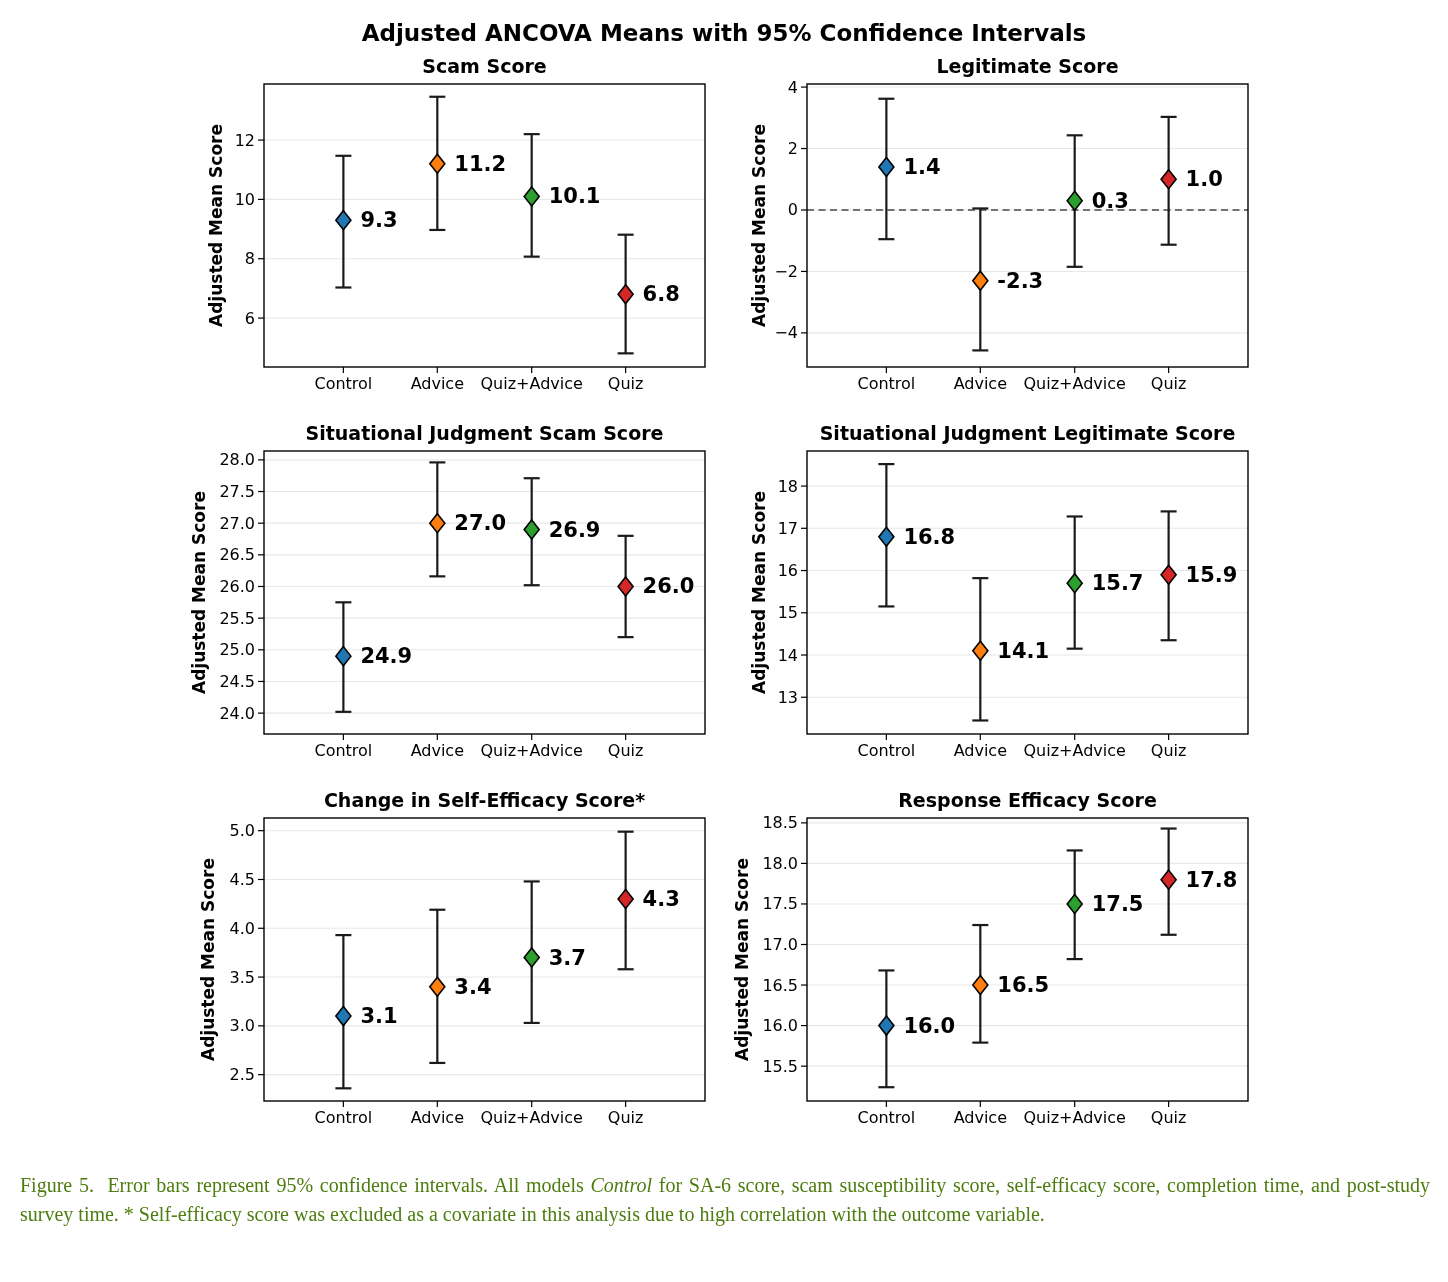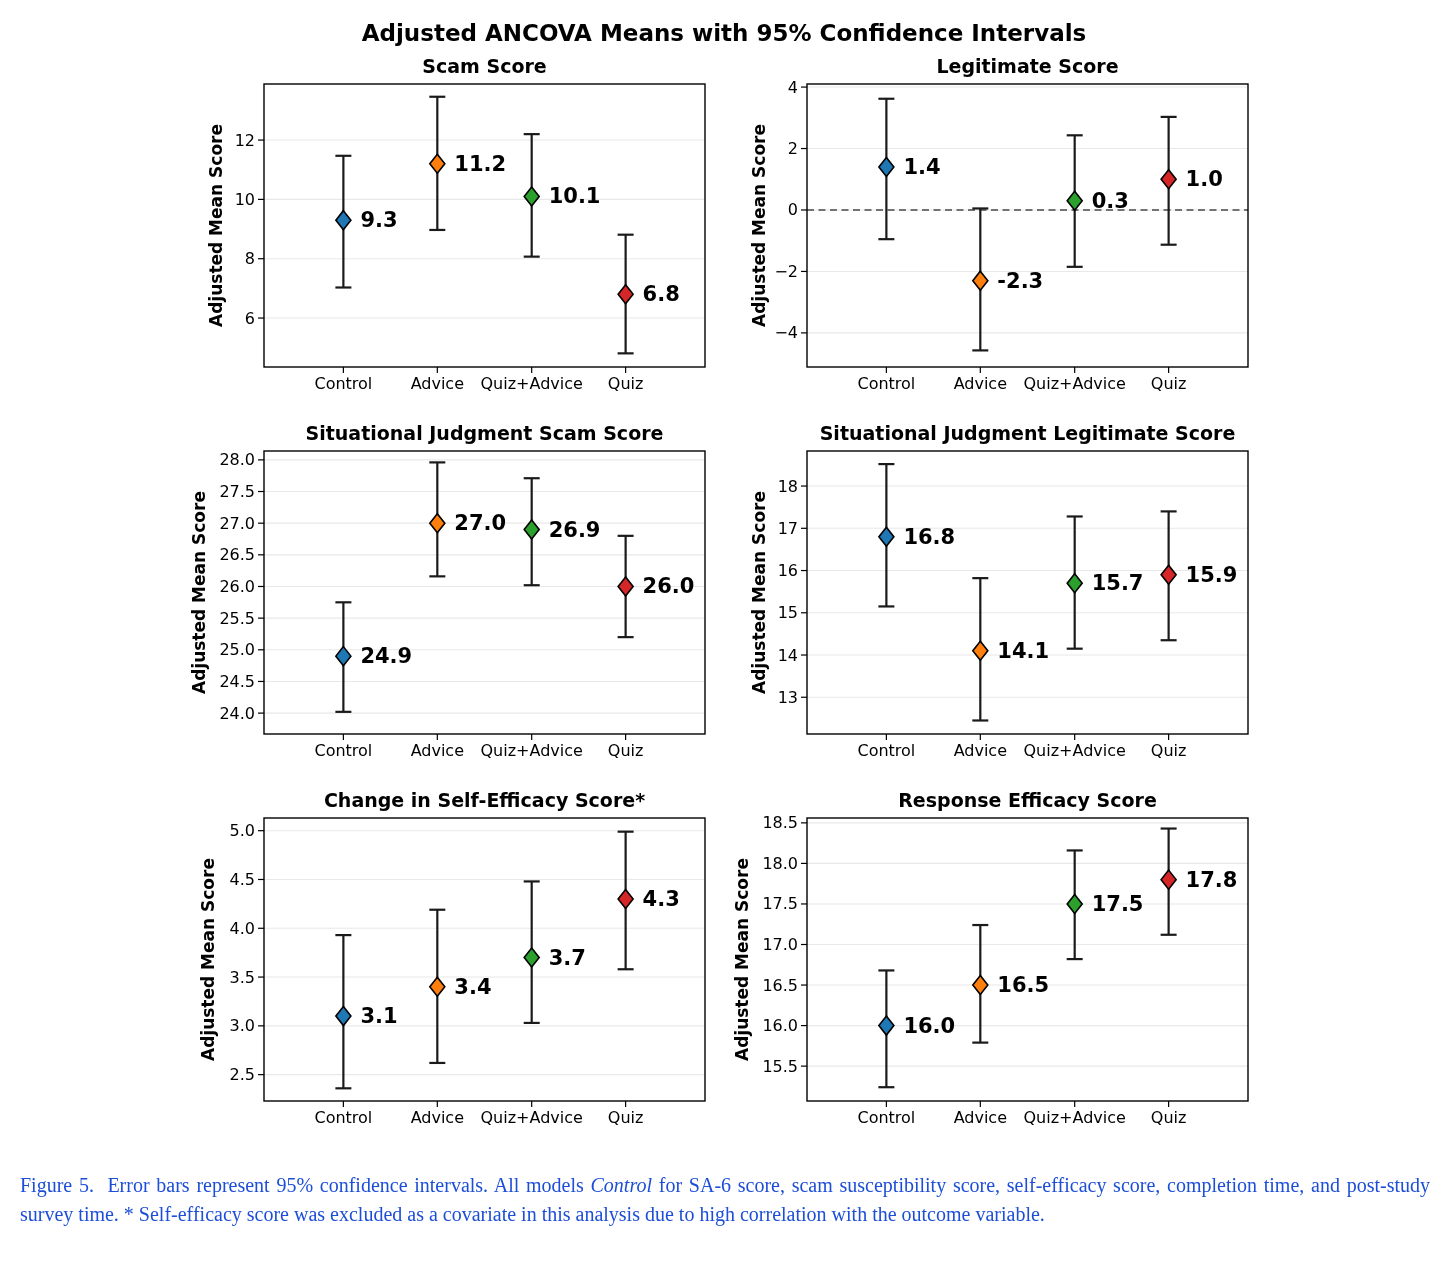--- a/index.html
+++ b/index.html
@@ -13,21 +13,21 @@
   .suptitle { font: 700 23px "DejaVu Sans", sans-serif; }
   .sp-title { font: 700 19px "DejaVu Sans", sans-serif; }
   .ylab     { font: 700 17px "DejaVu Sans", sans-serif; }
   .tick     { font: 400 16px "DejaVu Sans", sans-serif; }
   .vlabel   { font: 700 21px "DejaVu Sans", sans-serif; }
   .caption {
     position: absolute;
     left: 20px; top: 1171px; width: 1410px;
     font-family: "Liberation Serif", serif;
     font-size: 20px; line-height: 29px;
-    color: #1d4ed8;
+    color: #4d7c0f;
     text-align: justify;
   }
   .seg-italic { font-style: italic; }
   .seg-normal { font-style: normal; }
 </style>
 </head>
 <body>
 
 <div class="page">
   <svg id="fig-svg" width="1448" height="1150" viewBox="0 0 1448 1150">

